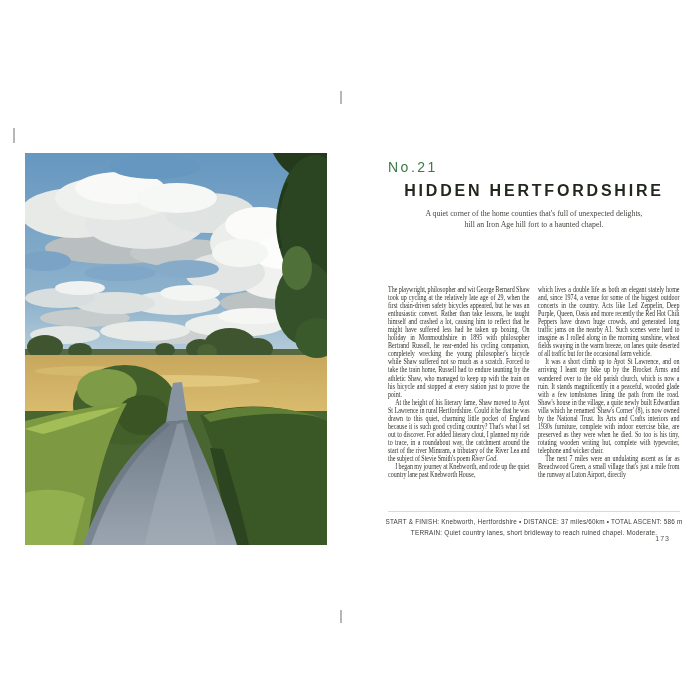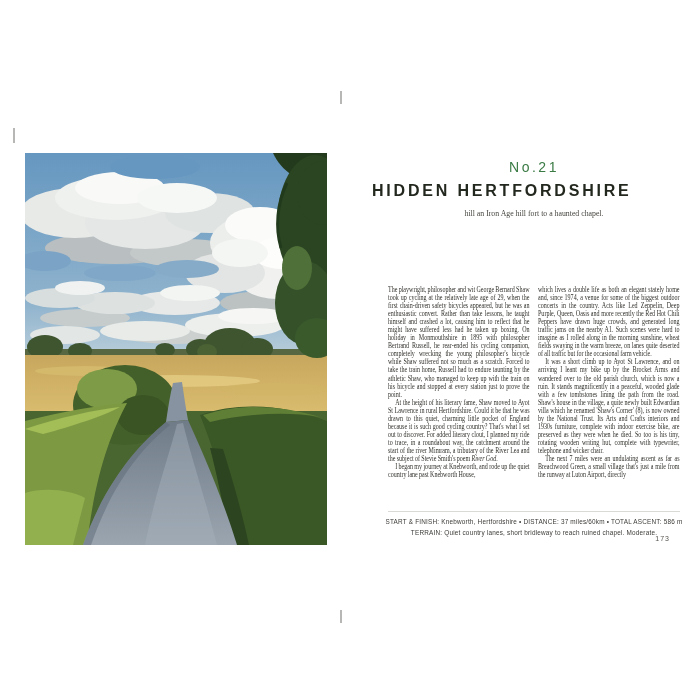--- a/index.html
+++ b/index.html
@@ -4,24 +4,24 @@
 <style>
   html,body{margin:0;padding:0;background:#ffffff;}
   .canvas{position:relative;width:700px;height:700px;background:#ffffff;overflow:hidden;
           font-family:"Liberation Serif",serif;color:#2e2d29;}
   
   .cropmark{position:absolute;background:#b7b7b5;width:2px;}
   
   .photo{position:absolute;left:25px;top:153px;width:302px;height:392px;}
   .photo svg{display:block;width:100%;height:100%;}
   
-  .ride-no{position:absolute;left:388px;top:159px;width:292px;text-align:center;
+  .ride-no{position:absolute;left:388px;top:159px;width:292px;
            font-family:"Liberation Sans",sans-serif;font-size:14px;font-weight:500;
            letter-spacing:2.5px;color:#3a7b44;}
-  .title{position:absolute;left:372px;top:182px;width:324px;text-align:left;
+  .title{position:absolute;left:372px;top:182px;width:324px;text-align:center;
          font-family:"Liberation Sans",sans-serif;font-size:16px;font-weight:600;
          letter-spacing:2.8px;color:#23281f;}
   .subtitle{position:absolute;left:388px;top:209px;width:292px;text-align:center;
             font-size:7.8px;line-height:10.5px;color:#45443f;}
   
   .col{position:absolute;top:286px;width:178px;transform:scaleX(0.795);transform-origin:left top;
        font-size:7.6px;line-height:8.05px;text-align:justify;color:#31302b;word-spacing:-0.3px;}
   .col1{left:388px;}
   .col2{left:538px;}
   .col p{margin:0;text-indent:9px;}
@@ -150,20 +150,21 @@
 
       <path d="M141,269 L163,267 C176,296 196,340 212,392 L58,392 C80,330 112,293 141,269 Z" fill="url(#road)"></path>
       <path d="M120,392 C130,340 145,300 152,271 L158,270 C165,300 180,345 192,392 Z" fill="#a7b2bc" opacity="0.45"></path>
       <path d="M141,269 C112,293 80,330 58,392 L66,392 C86,334 114,297 145,272 Z" fill="#5e6a76" opacity="0.5"></path>
     </svg>
   </div>
 
   <div class="ride-no">No.21</div>
   <div class="title">HIDDEN HERTFORDSHIRE</div>
   <div class="subtitle">
+    <div>A quiet corner of the home counties that's full of unexpected delights,</div>
     <div>hill an Iron Age hill fort to a haunted chapel.</div>
   </div>
 
   <div class="col col1">
     <p class="first">The playwright, philosopher and wit George Bernard Shaw took up cycling at the relatively late age of 29, when the first chain-driven safety bicycles appeared, but he was an enthusiastic convert. Rather than take lessons, he taught himself and crashed a lot, causing him to reflect that he might have suffered less had he taken up boxing. On holiday in Monmouthshire in 1895 with philosopher Bertrand Russell, he rear-ended his cycling companion, completely wrecking the young philosopher's bicycle while Shaw suffered not so much as a scratch. Forced to take the train home, Russell had to endure taunting by the athletic Shaw, who managed to keep up with the train on his bicycle and stopped at every station just to prove the point.</p>
     <p><span>At the height of his literary fame, Shaw moved to Ayot St Lawrence in rural Hertfordshire. Could it be that he was drawn to this quiet, charming little pocket of England because it is such good cycling country? That's what I set out to discover. For added literary clout, I planned my ride to trace, in a roundabout way, the catchment around the start of the river Mimram, a tributary of the River Lea and the subject of Stevie Smith's poem </span><span class="ital">River God</span><span>.</span></p>
     <p>I began my journey at Knebworth, and rode up the quiet country lane past Knebworth House,</p>
   </div>
 
   <div class="col col2">

